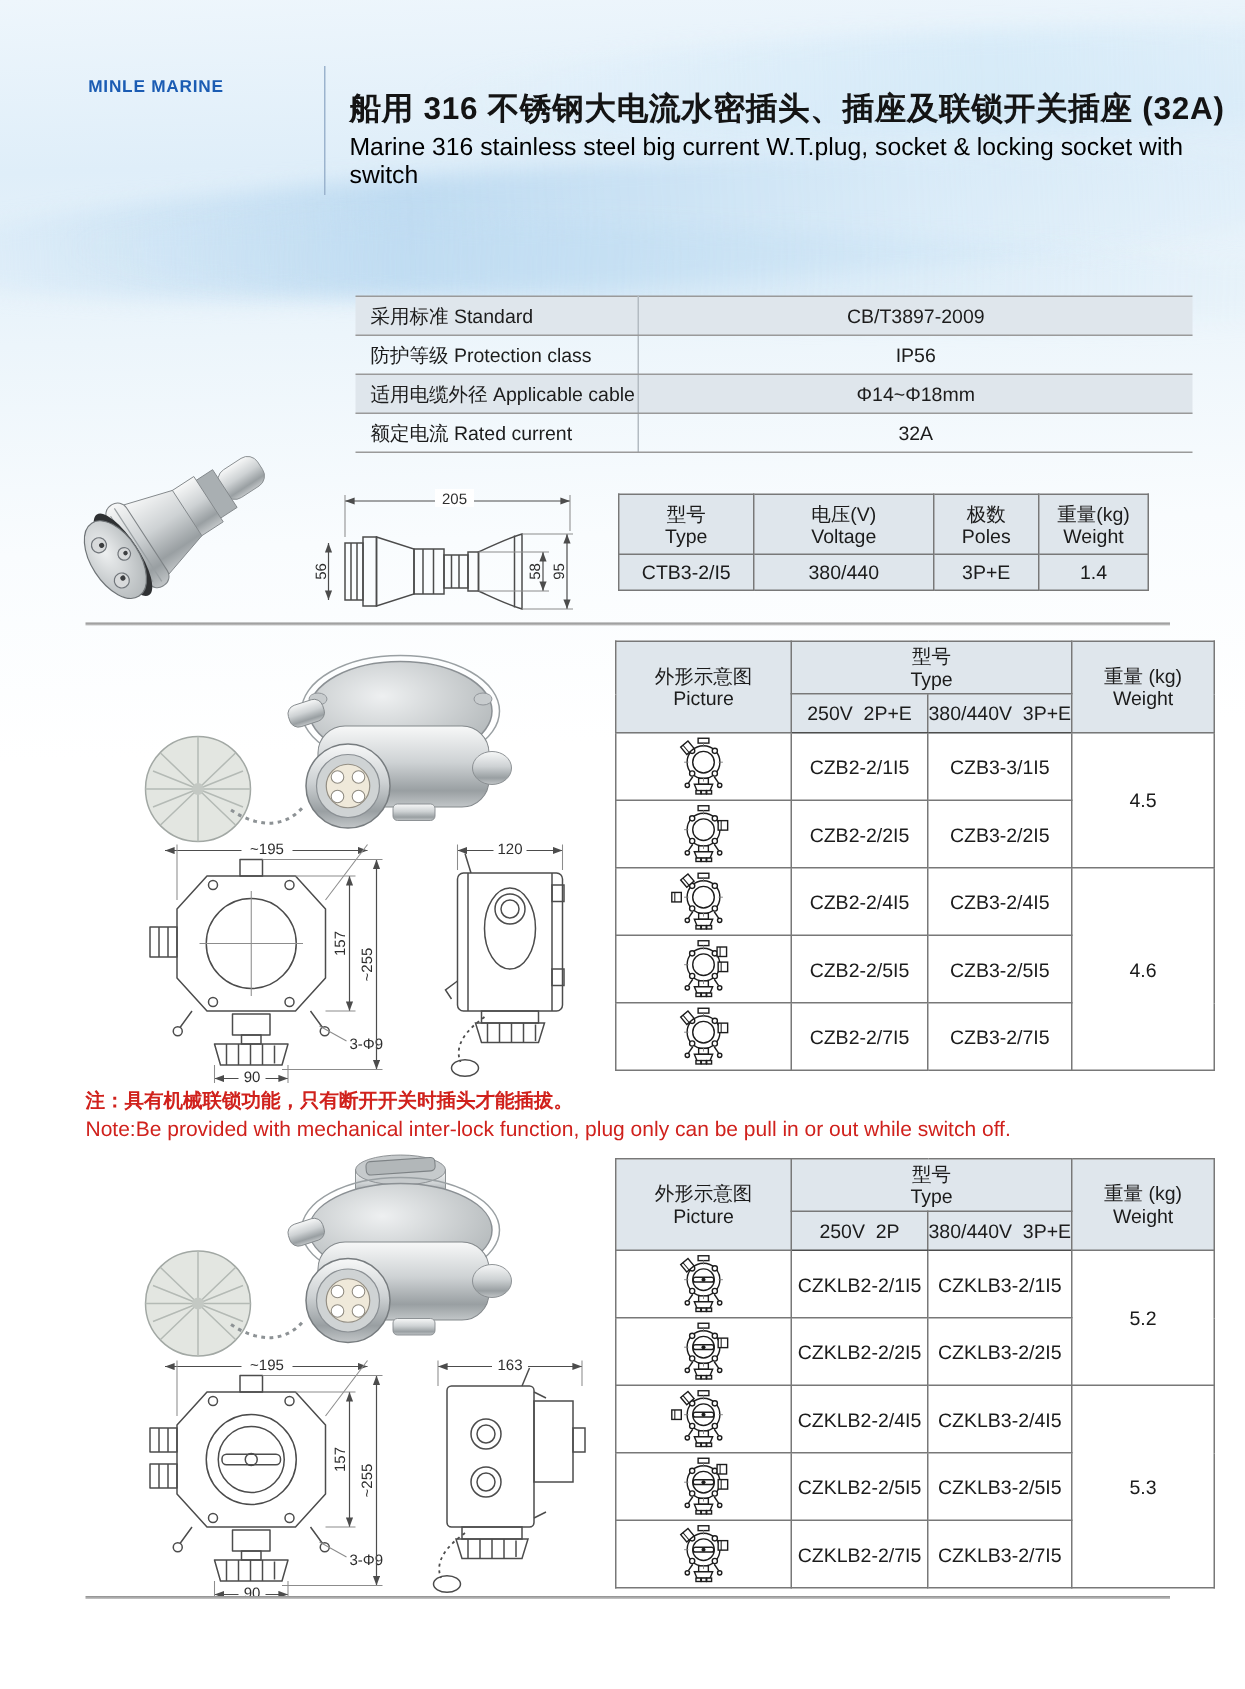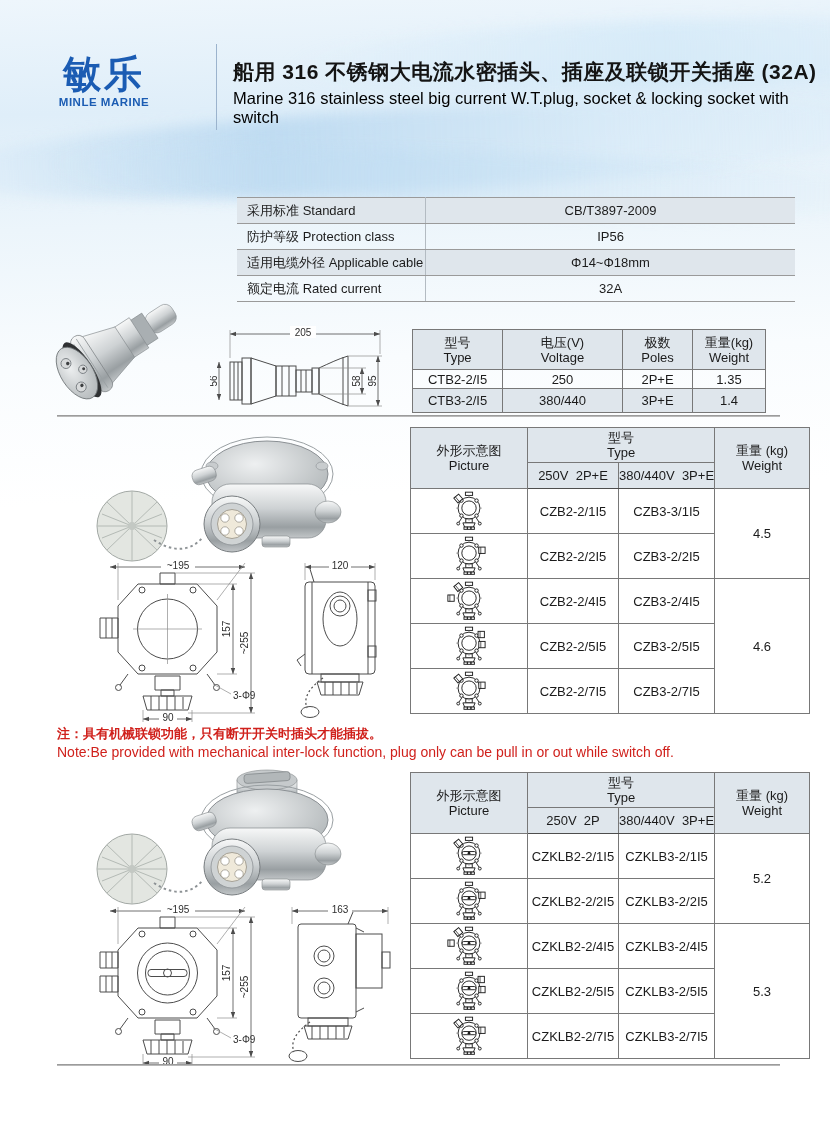--- a/index.html
+++ b/index.html
@@ -100,21 +100,20 @@
   </defs>
 </svg>
 
 <div class="page">
   <div class="bg"></div>
   <div class="wave w1"></div>
   <div class="wave w2"></div>
   <div class="wave w3"></div>
 
   <div class="logo">
-    <div class="logo-cn">敏乐</div>
     <div class="logo-en">MINLE MARINE</div>
   </div>
   <div class="vdiv"></div>
   <div class="title-cn">船用 316 不锈钢大电流水密插头、插座及联锁开关插座 (32A)</div>
   <div class="title-en">Marine 316 stainless steel big current W.T.plug, socket &amp; locking socket with switch</div>
 
   <table class="spec">
     <tbody>
         <tr class="shade">
       <td class="lab"><span class="cnb">采用标准</span> <span>Standard</span></td>
@@ -203,26 +202,20 @@
             <span class="sub2">Voltage</span>
           </td>
       <td>
             <span class="sub2 cnb">极数</span>
             <span class="sub2">Poles</span>
           </td>
       <td>
             <span class="sub2 cnb">重量(kg)</span>
             <span class="sub2">Weight</span>
           </td>
-    </tr>
-    <tr style="height:19px">
-      <td>CTB2-2/I5</td>
-      <td>250</td>
-      <td>2P+E</td>
-      <td>1.35</td>
     </tr>
     <tr class="shade" style="height:24px">
       <td>CTB3-2/I5</td>
       <td>380/440</td>
       <td>3P+E</td>
       <td>1.4</td>
     </tr>
   </tbody>
     </table>
 

